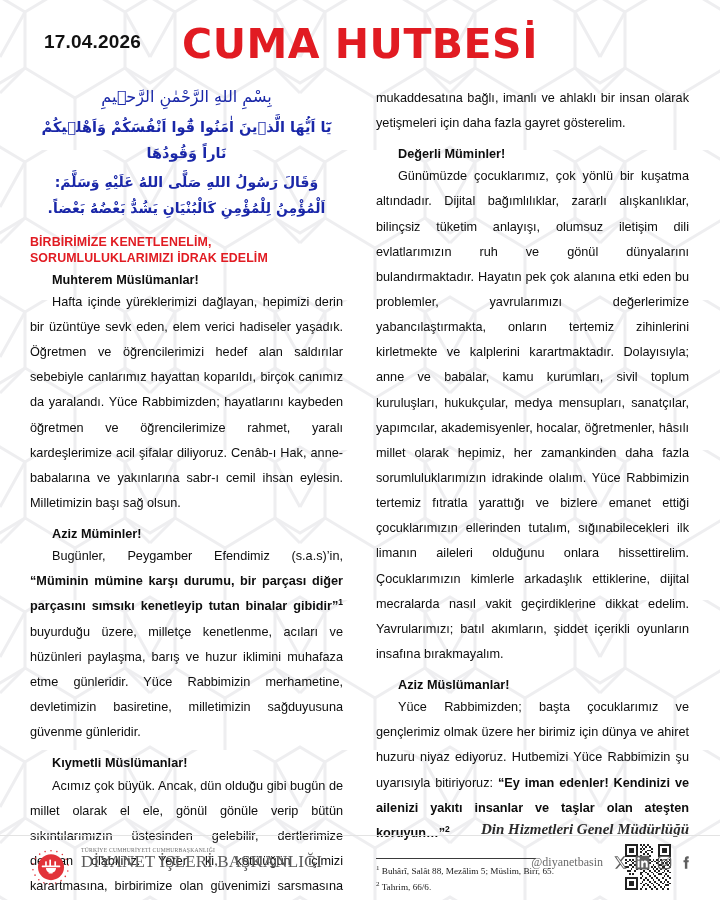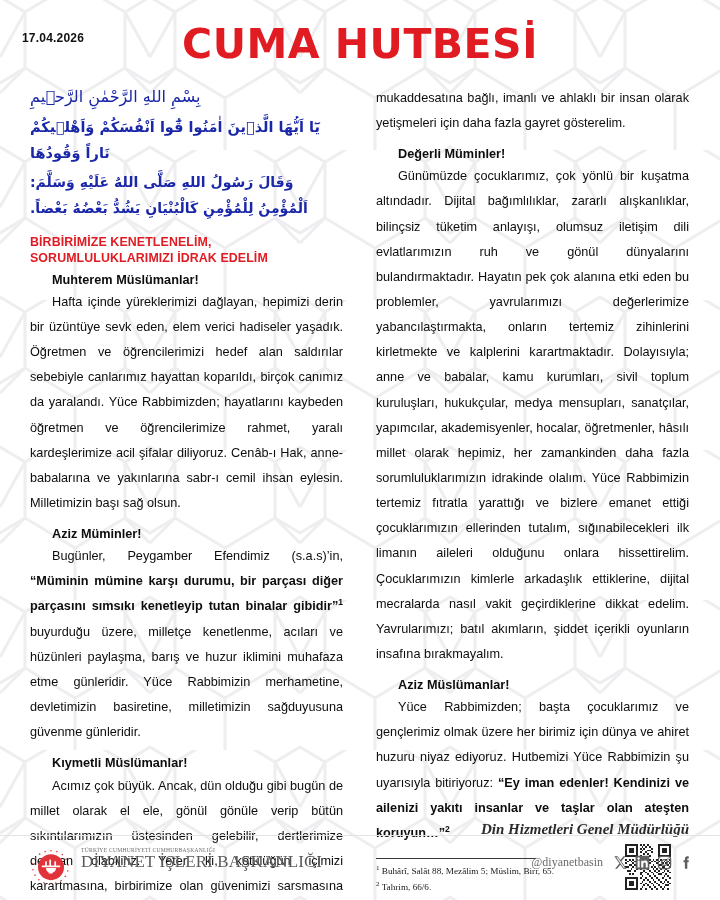--- a/index.html
+++ b/index.html
@@ -35,23 +35,23 @@
   
   #header {
     position: absolute;
     top: 0; left: 0;
     width: 720px;
     height: 78px;
     z-index: 3;
   }
   #date-label {
     position: absolute;
-    left: 22px;
+    left: 44px;
     top: 31px;
-    font-size: 12px;
+    font-size: 19px;
     font-weight: bold;
     letter-spacing: .2px;
     color: #111;
   }
   #main-title {
     position: absolute;
     left: 0;
     top: 20px;
     width: 720px;
     text-align: center;
@@ -75,21 +75,21 @@
     position: absolute;
     top: 0;
     width: 313px;
     height: 750px;
   }
   #col-left  { left: 30px; }
   #col-right { left: 376px; }
 
   
   #arabic-block {
-    text-align: left;
+    text-align: center;
     color: #1a27a8;
     direction: rtl;
     font-family: "DejaVu Sans", sans-serif;
   }
   .besmele {
     font-size: 16px;
     line-height: 1.1;
     margin: 2px 0 8px 0;
     letter-spacing: -1px;
   }

